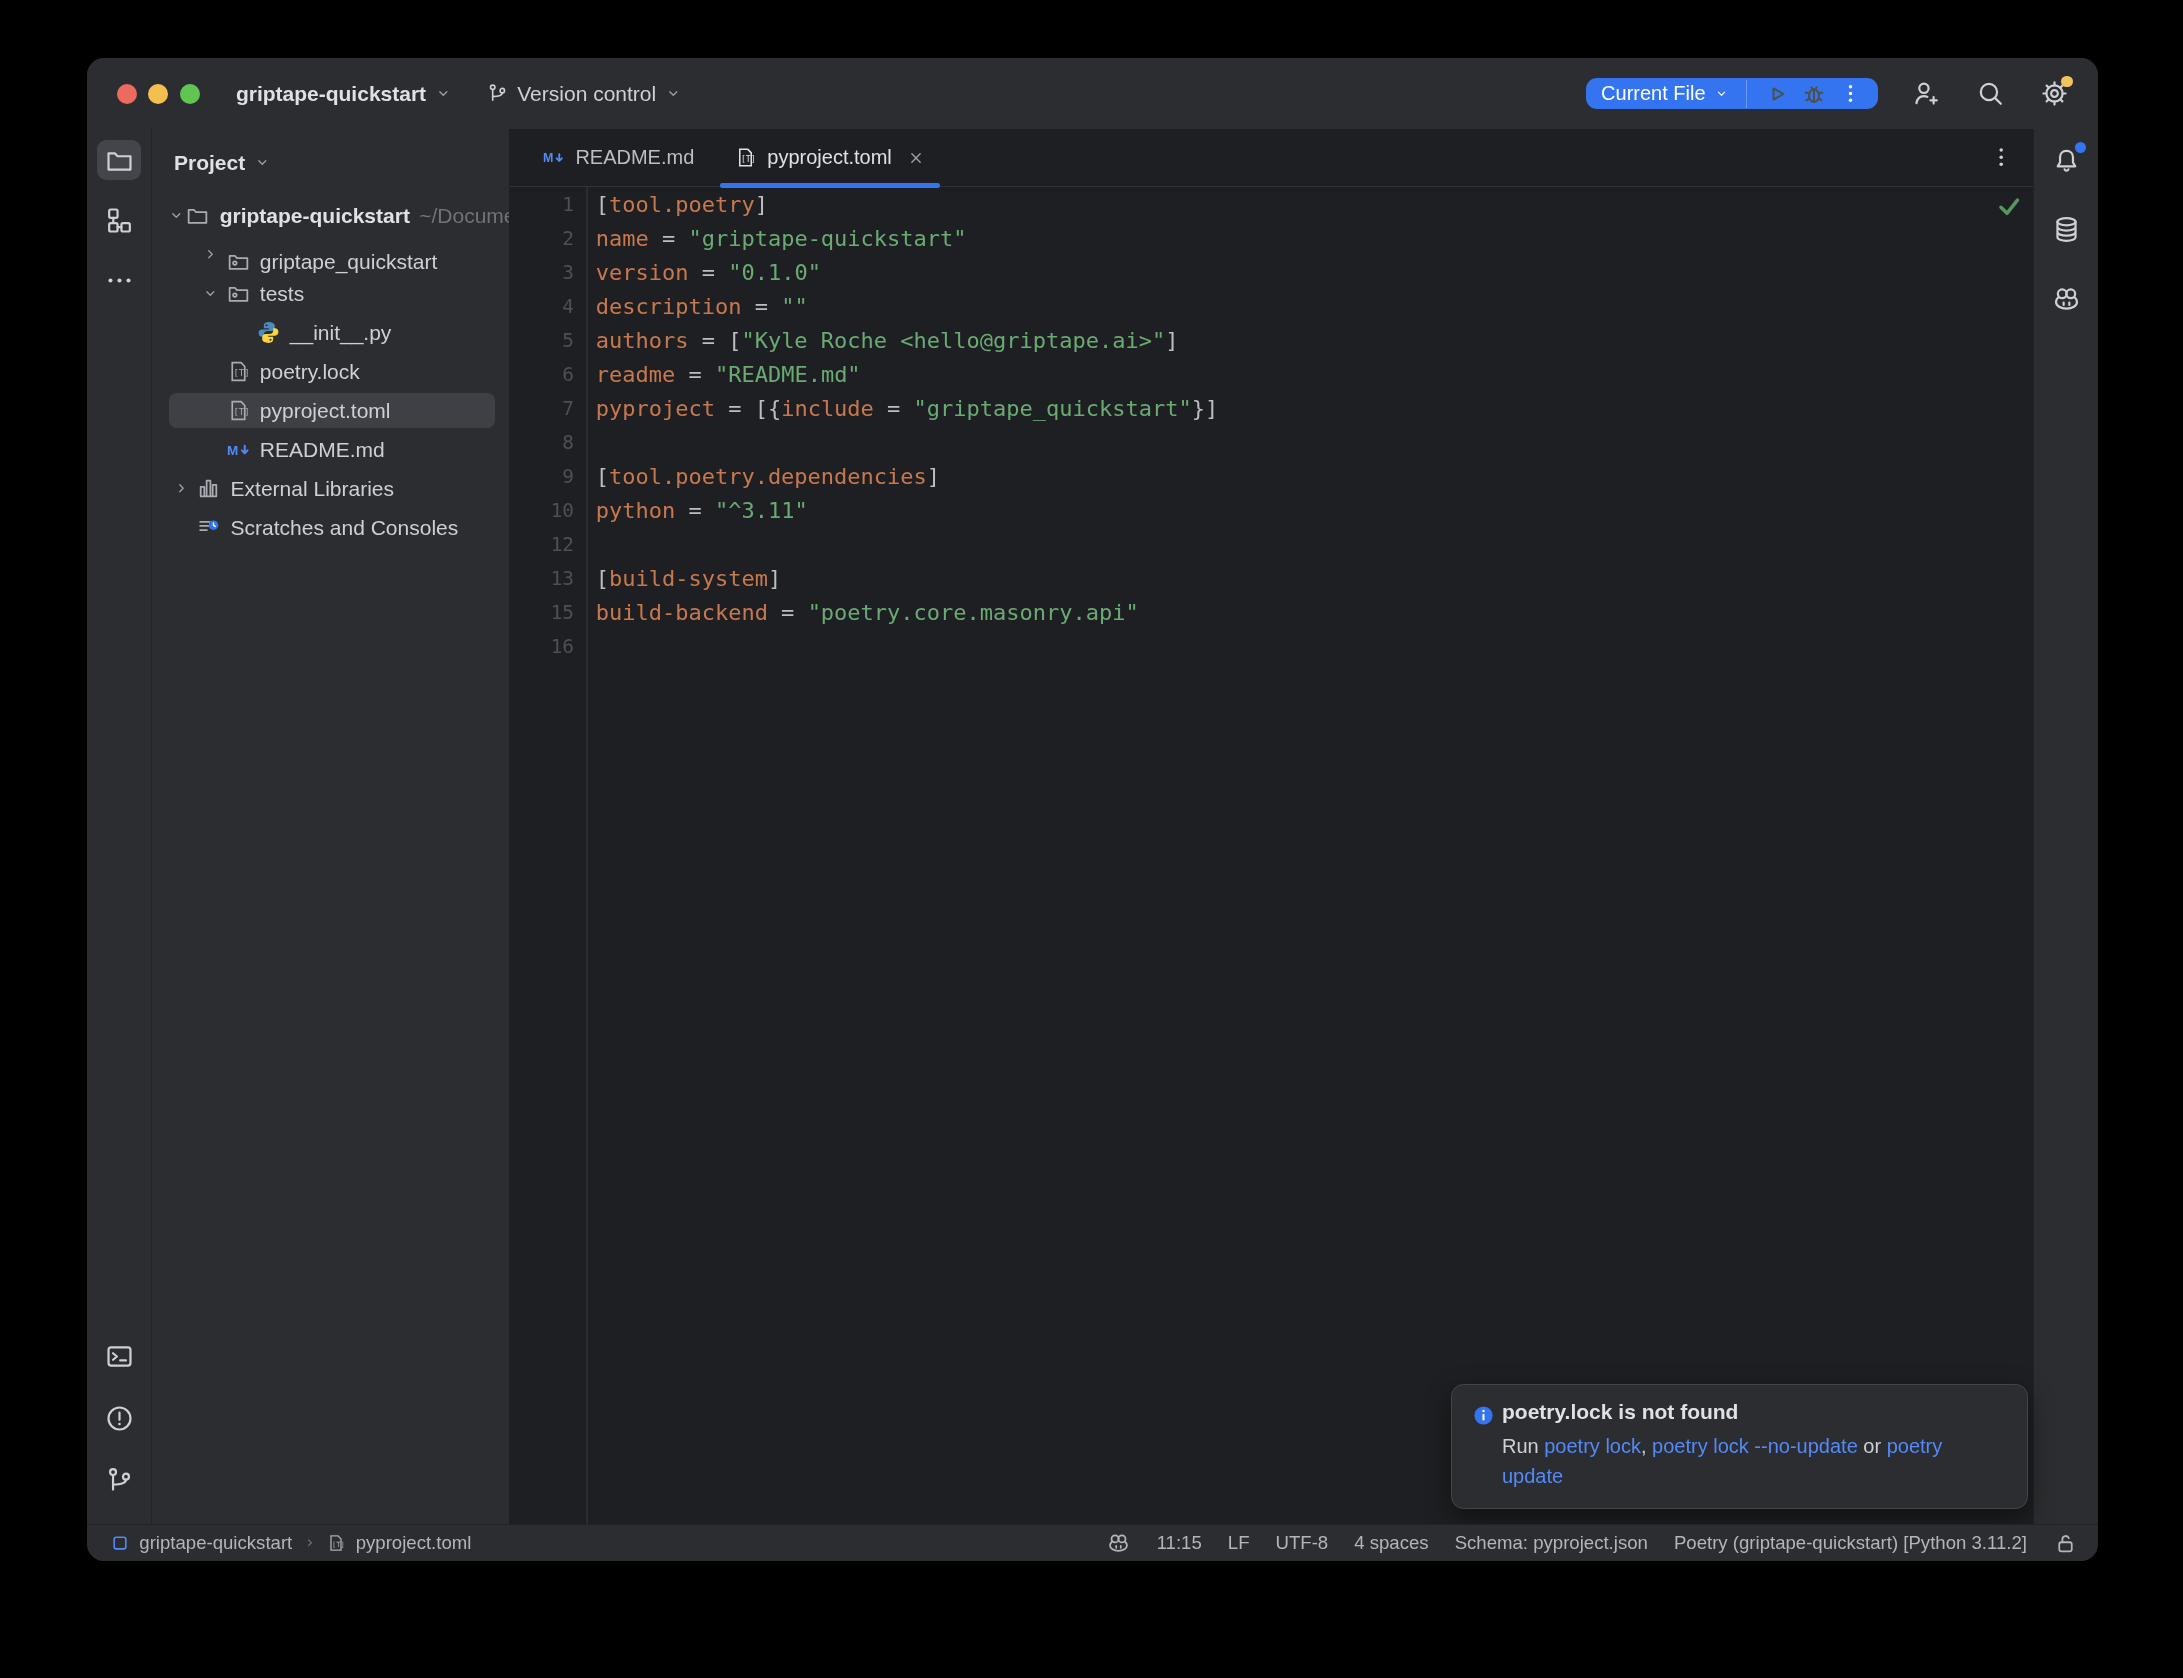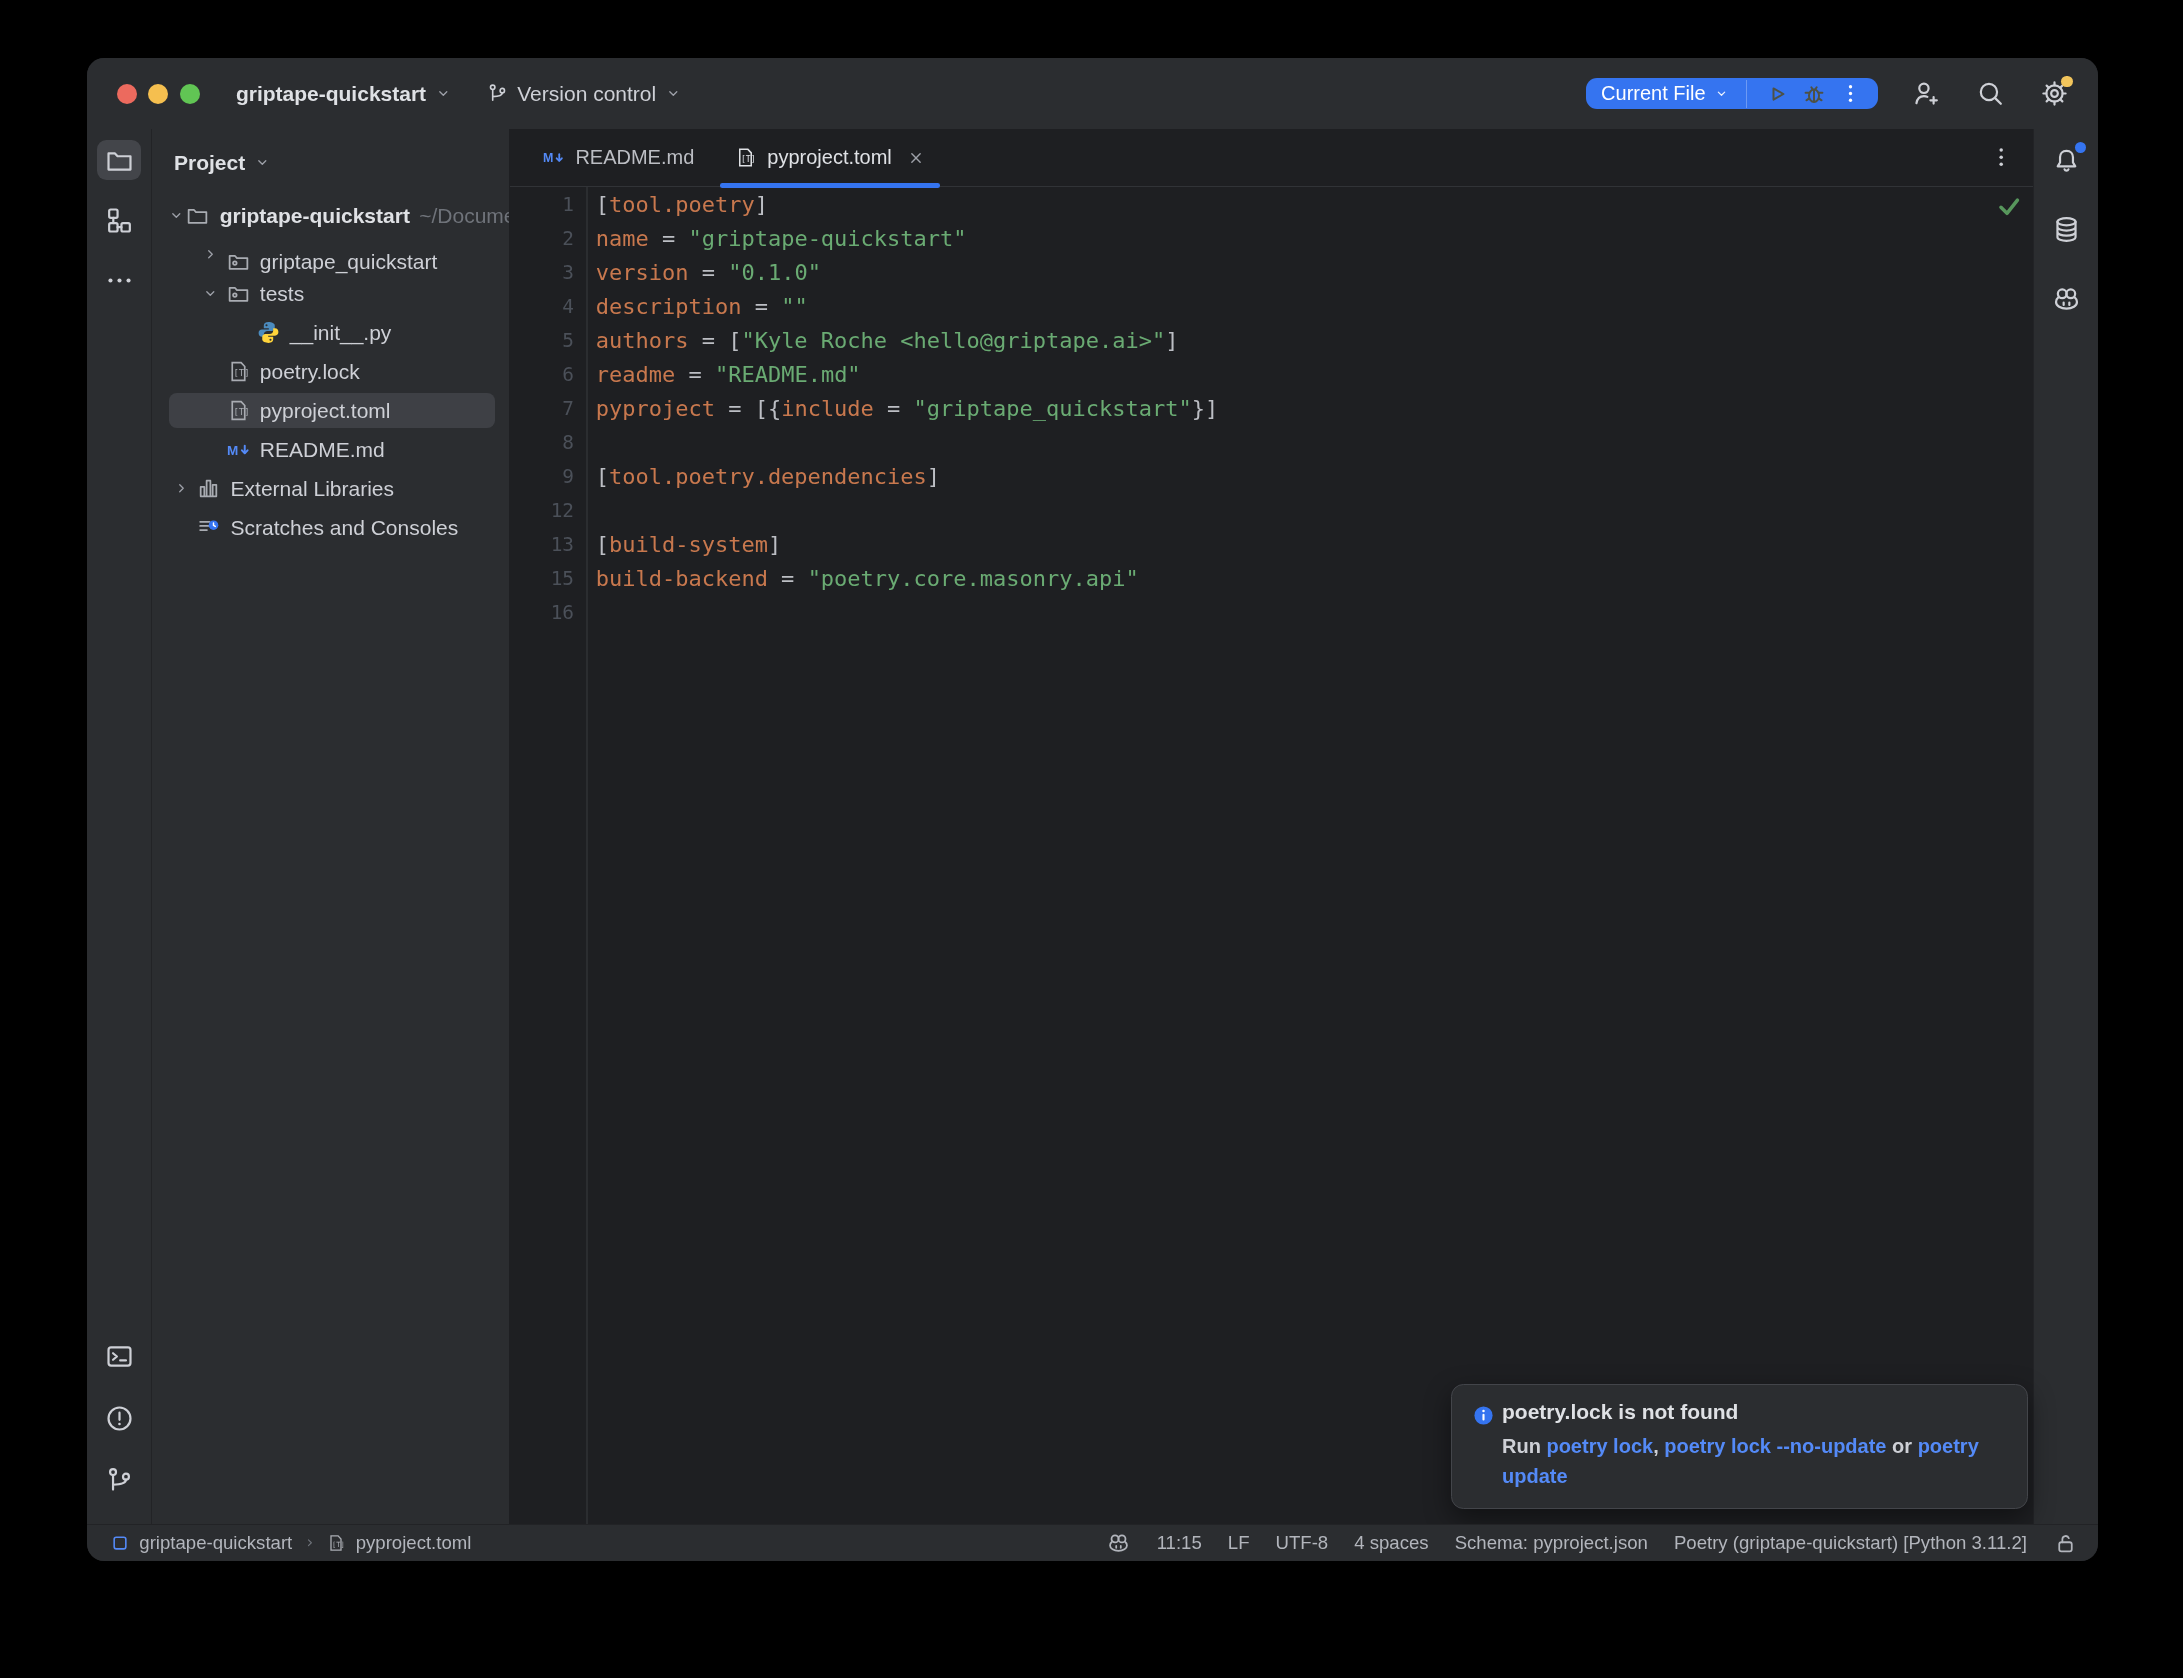--- a/index.html
+++ b/index.html
@@ -89,21 +89,21 @@
   .ltext{padding-left:9.3px;white-space:pre;}
   .tk-k{color:#C8784E;} .tk-s{color:#6AAB73;} .tk-p{color:#BCBEC4;}
   .check{position:absolute;top:6.2px;right:11px;width:26.4px;height:26.4px;}
 
   
   .notification{position:absolute;left:1364px;top:1326px;width:575px;height:123px;background:#2B2D30;
                 border:0.8px solid #43454A;border-radius:12.4px;box-shadow:0 9.3px 26.4px rgba(0,0,0,.45);}
   .notif-icon{position:absolute;left:20px;top:19.4px;width:23px;height:23px;}
   .notif-title{position:absolute;left:50px;top:14.8px;font-size:21px;font-weight:bold;color:#DFE1E5;}
   .notif-body{position:absolute;left:50px;top:46px;width:482px;font-size:20px;color:#CED0D6;
-              line-height:30px;font-weight:bold;}
+              line-height:30px;}
   .notif-link{color:#548AF7;}
 
   
   .statusbar{position:absolute;left:0;right:0;bottom:0;height:36px;background:#2B2D30;
              border-top:1.6px solid #222326;display:flex;align-items:center;font-size:18.6px;
              color:#B2B5BC;}
   #breadcrumb{display:flex;align-items:center;gap:9.3px;padding-left:23px;}
   #breadcrumb .bicon{width:20px;height:20px;color:#A9ACB2;}
   #breadcrumb .bsep{width:15.5px;height:15.5px;color:#6F737A;}
   #status-right{margin-left:auto;display:flex;align-items:center;gap:26px;padding-right:20px;}
@@ -452,20 +452,24 @@
           </div>
           <div class="cline">
             <span class="lnum">8</span>
             <span class="ltext"></span>
           </div>
           <div class="cline">
             <span class="lnum">9</span>
             <span class="ltext"><span class="tk-p">[</span><span class="tk-k">tool.poetry.dependencies</span><span class="tk-p">]</span></span>
           </div>
           <div class="cline">
+            <span class="lnum">10</span>
+            <span class="ltext"><span class="tk-k">python</span><span class="tk-p"> = </span><span class="tk-s">"^3.11"</span></span>
+          </div>
+          <div class="cline">
             <span class="lnum">12</span>
             <span class="ltext"></span>
           </div>
           <div class="cline">
             <span class="lnum">13</span>
             <span class="ltext"><span class="tk-p">[</span><span class="tk-k">build-system</span><span class="tk-p">]</span></span>
           </div>
           <div class="cline">
             <span class="lnum">15</span>
             <span class="ltext"><span class="tk-k">build-backend</span><span class="tk-p"> = </span><span class="tk-s">"poetry.core.masonry.api"</span></span>

